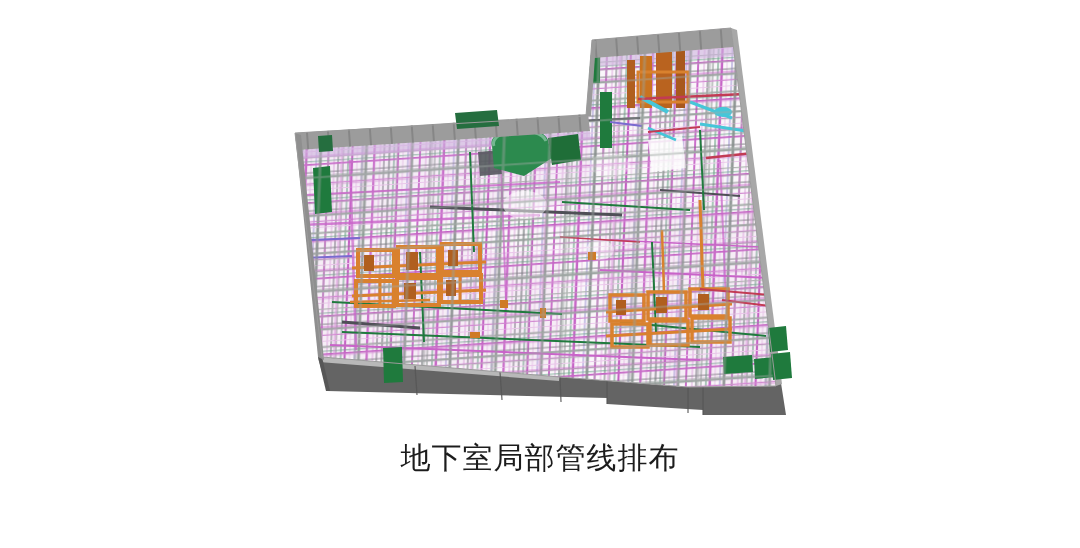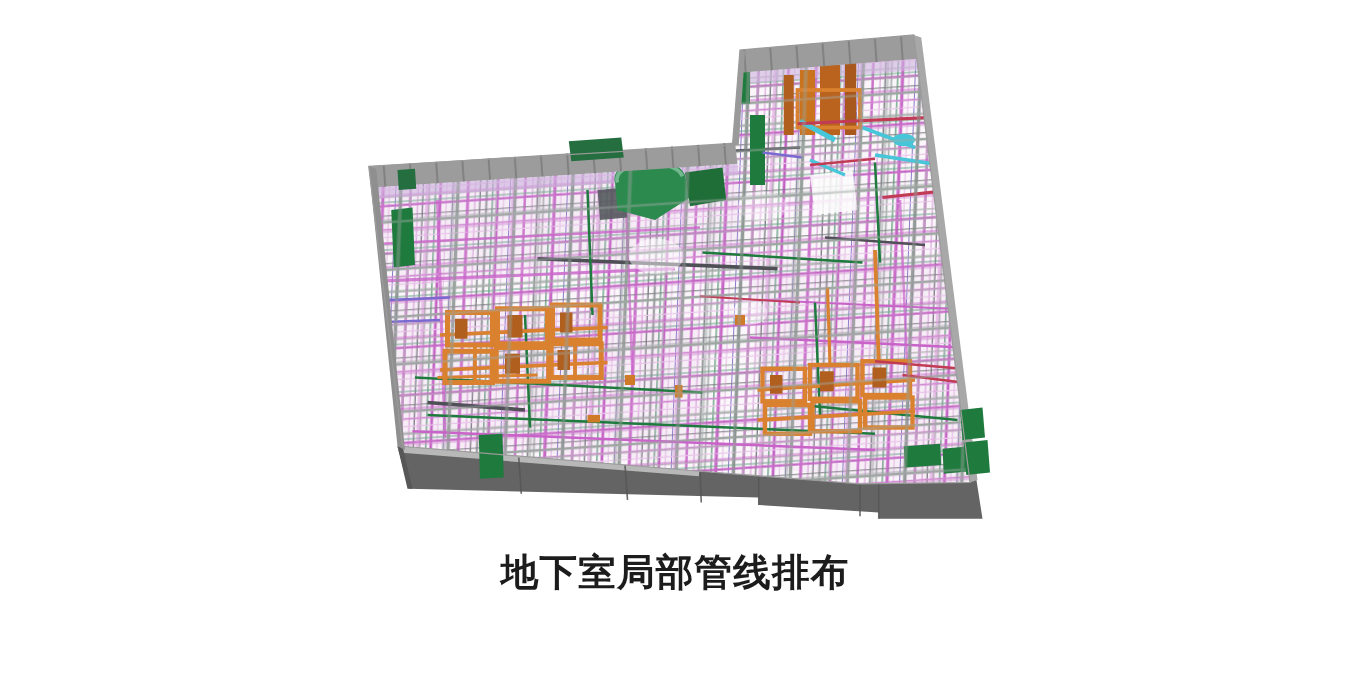--- a/index.html
+++ b/index.html
@@ -1,20 +1,20 @@
 <!DOCTYPE html>
 <html style="--background: #ffffff; --caption_color: #1c1c1c; --slab_gray: #9c9c9c; --slab_edge_gray: #8f8f8f; --base_dark_gray: #646464; --beam_gray: #9aa39f; --pipe_magenta: #c963c9; --pipe_magenta_light: #e6bde6; --duct_orange: #d9812e; --duct_orange_dark: #b05f1f; --equipment_green: #1f7a3d; --equipment_green_bright: #2c8a4e; --pipe_cyan: #46c6d8; --pipe_red: #c23b54; --pipe_purple: #7a6ad0;"><head>
 <meta charset="utf-8">
 <style>
   html,body{margin:0;padding:0;background:var(--background,#fff);}
   .page{position:relative;width:1080px;height:548px;background:var(--background,#fff);overflow:hidden;
         font-family:"Liberation Sans","DejaVu Sans",sans-serif;}
   .model-svg{position:absolute;top:0;left:0;}
   .caption{position:absolute;top:438px;left:0;width:100%;text-align:center;
-           font-size:30px;font-weight:700;letter-spacing:1px;color:var(--caption_color,#1c1c1c);}
+           font-size:30px;font-weight:400;letter-spacing:1px;color:var(--caption_color,#1c1c1c);}
   
   .slab{fill:var(--slab_gray,#9c9c9c);}
   .slab-edge{fill:var(--slab_edge_gray,#8f8f8f);}
   .base{fill:var(--base_dark_gray,#646464);}
   .green{fill:var(--equipment_green,#1f7a3d);}
   .green-bright{fill:var(--equipment_green_bright,#2c8a4e);}
   .green-pipe{stroke:var(--equipment_green,#1f7a3d);fill:none;}
   .orange-frame{stroke:var(--duct_orange,#d9812e);fill:none;}
   .orange-fill{fill:var(--duct_orange_dark,#b05f1f);}
   .orange-line{stroke:var(--duct_orange,#d9812e);fill:none;}

